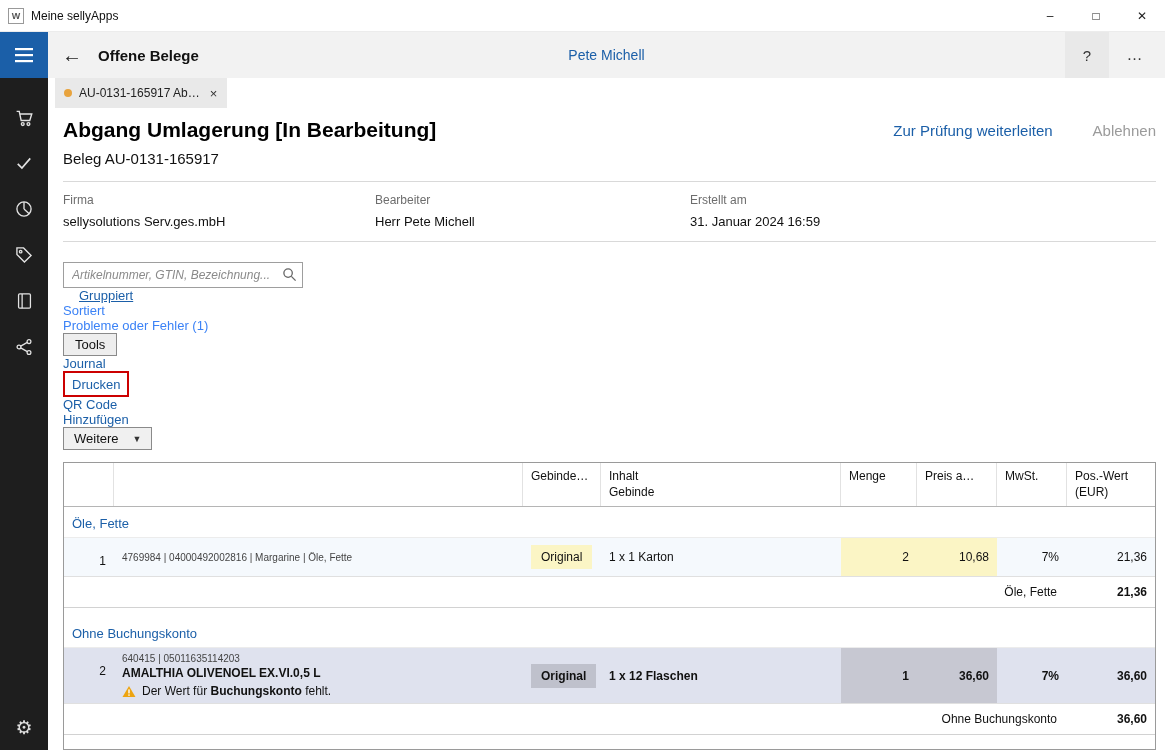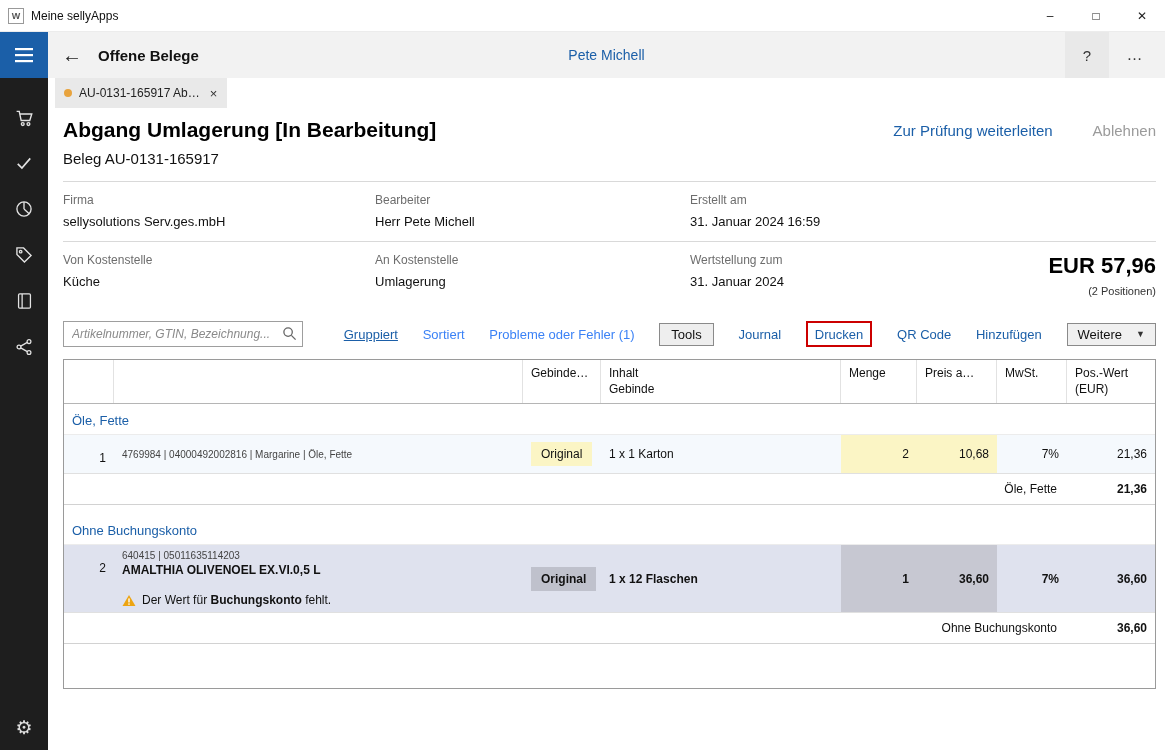--- a/index.html
+++ b/index.html
@@ -54,21 +54,21 @@
 
   .info-grid { display:grid; grid-template-columns:287px 290px 1fr; padding:11px 0 12px 0;gap:25px; }
   .info-grid.row2 { grid-template-columns:287px 290px 300px 1fr; padding-bottom:4px; }
   .field-label { font-size:12px; color:#6d6d6d; }
   .field-value { font-size:13px; color:#111; margin-top:7px; }
   .total-block { text-align:right; }
   .total-amount { font-size:22px; font-weight:bold; color:#000; }
   .total-positions { font-size:11px; color:#333; margin-top:6px; }
 
   
-  .toolbar { display:flex; align-items:center; margin-top:20px; justify-content:space-between; }
+  .toolbar { display:flex; align-items:flex-start; margin-top:20px; justify-content:space-between;flex-direction:column; }
   .search-wrap { position:relative; width:240px; flex:none; }
   .search-input { width:240px; height:26px; border:1px solid #9e9e9e; padding:0 26px 0 8px; font-size:12px; font-style:italic;
                   font-family:"Liberation Sans",sans-serif; color:#222; outline:none; }
   .search-input::placeholder { color:#8a8a8a; font-style:italic; }
   .search-icon { position:absolute; right:6px; top:5px; }
   .tb-link { font-size:13px; color:#1b5fa8; text-decoration:none; white-space:nowrap; }
   .tb-link.underlined { text-decoration:underline;margin-left:16px; }
   .tb-text { font-size:13px; color:#3b82f6; white-space:nowrap; }
   .tb-btn { font-size:13px; color:#111; background:#eeeeee; border:1px solid #8a8a8a; padding:3px 11px; white-space:nowrap; }
   .print-highlight { border:2px solid #cc0000; padding:2px 7px; }
@@ -84,21 +84,21 @@
   .th { font-size:12px; color:#111; padding:5px 8px 6px 8px; border-right:1px solid #e2e2e2; white-space:pre-line; line-height:1.35; }
   .th:last-child { border-right:none; }
   .group-title { padding:9px 8px 6px 8px; font-size:13px; color:#1b5fa8; }
   .item-row { border-top:1px solid #ececec; border-bottom:1px solid #e0e0e0; min-height:40px; }
   .cell { padding:5px 8px; font-size:12px; color:#111; display:flex; align-items:center; }
   .cell.num { justify-content:flex-end; align-items:flex-start; padding-top:16px; font-size:12px; }
   .cell.right { justify-content:flex-end; }
   .desc-cell { display:flex; flex-direction:column; justify-content:center; padding:5px 8px; gap:2px; }
   .meta-line { font-size:10px; color:#444; }
   .name-line { font-size:12px; color:#111; }
-  .warn-line { font-size:12px; color:#111; margin-top:14px; display:flex; align-items:center; gap:6px; }
+  .warn-line { font-size:12px; color:#111; margin-top:2px; display:flex; align-items:center; gap:6px; }
   .chip { display:inline-block; padding:5px 10px; font-size:12px; }
   .row-oil { background:#f5f9fd; }
   .row-oil .chip { background:#fbf5c5; }
   .row-oil .hl { background:#fbf5c5; }
   .row-sel { background:#dfe2ee; }
   .row-sel .chip { background:#bfc1cc; font-weight:bold; }
   .row-sel .hl { background:#c7c8d2; }
   .row-sel .name-line, .row-sel .bold-cell { font-weight:bold; }
   .subtotal-row { border-bottom:1px solid #d2d2d2; }
   .subtotal-label { grid-column:1 / 8; text-align:right; font-size:12px; color:#111; padding:8px 10px; }
@@ -216,38 +216,20 @@
           <div class="field-value">Herr Pete Michell</div>
         </div>
         <div>
           <div class="field-label">Erstellt am</div>
           <div class="field-value">31. Januar 2024 16:59</div>
         </div>
       </div>
 
       <hr class="sep" style="margin-top:0;">
 
-      <div class="info-grid row2">
-        <div>
-          <div class="field-label">Von Kostenstelle</div>
-          <div class="field-value">Küche</div>
-        </div>
-        <div>
-          <div class="field-label">An Kostenstelle</div>
-          <div class="field-value">Umlagerung</div>
-        </div>
-        <div>
-          <div class="field-label">Wertstellung zum</div>
-          <div class="field-value">31. Januar 2024</div>
-        </div>
-        <div class="total-block">
-          <div class="total-amount">EUR 57,96</div>
-          <div class="total-positions">(2 Positionen)</div>
-        </div>
-      </div>
 
       <div class="toolbar">
         <div class="search-wrap">
           <input class="search-input" type="text" placeholder="Artikelnummer, GTIN, Bezeichnung..." style="">
           <svg class="search-icon" width="15" height="15" viewBox="0 0 16 16" fill="none" stroke="#666" stroke-width="1.4">
             <circle cx="6.5" cy="6.5" r="4.5"></circle>
               <path d="M10 10l4.5 4.5"></path>
           </svg>
         </div>
         <a class="tb-link underlined">Gruppiert</a>

